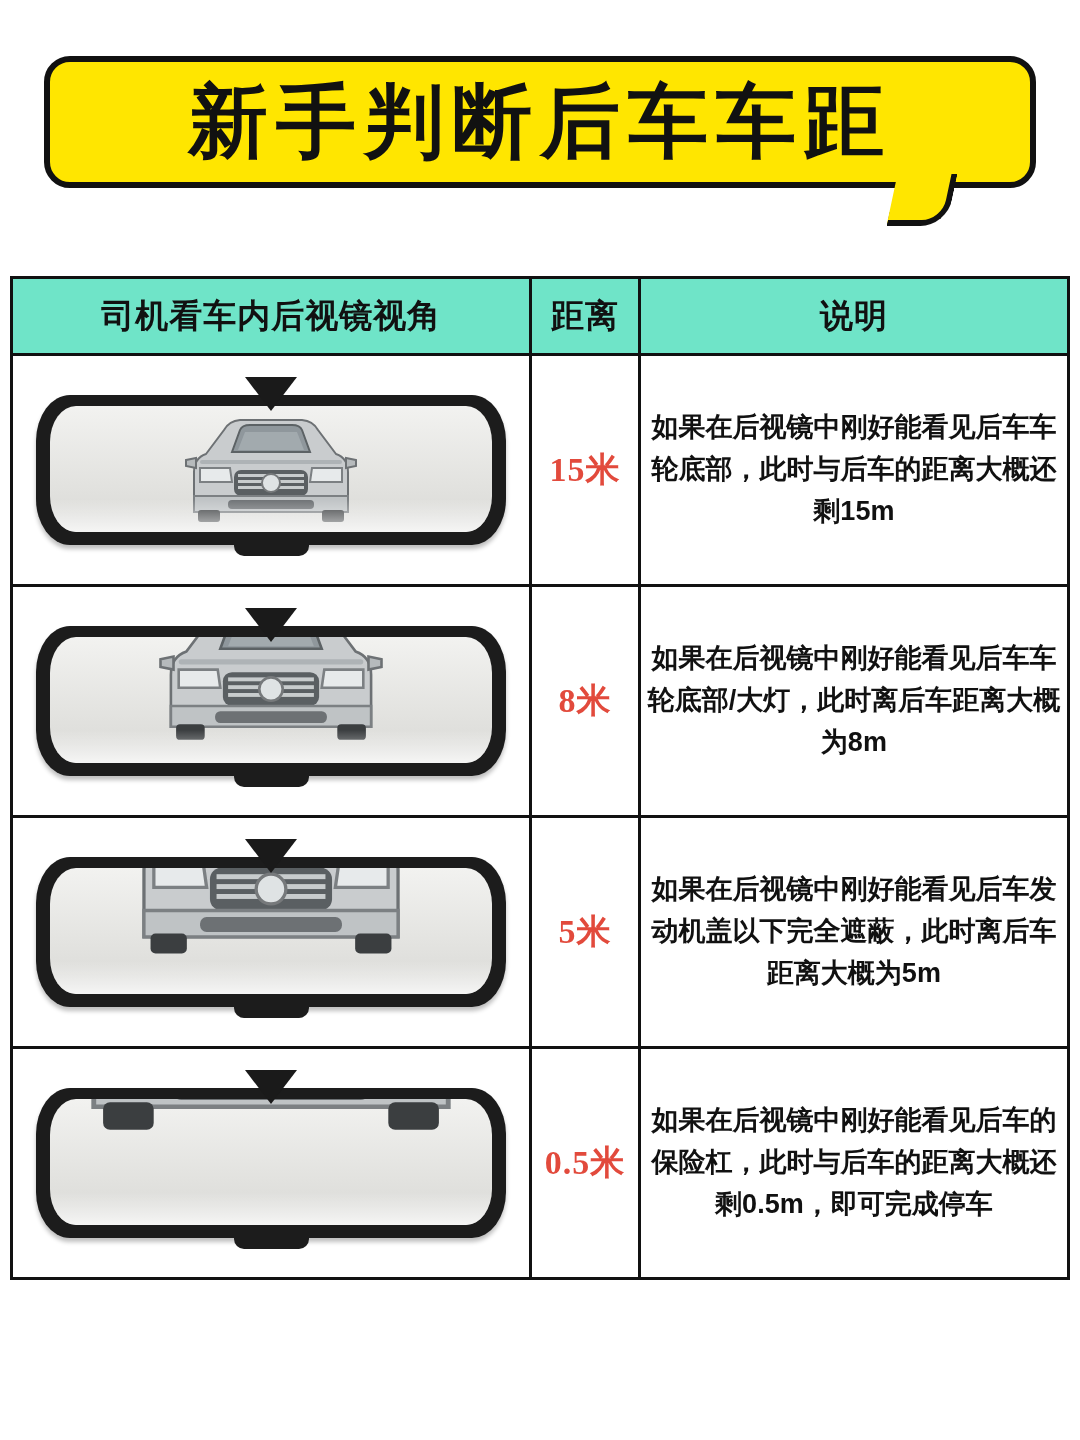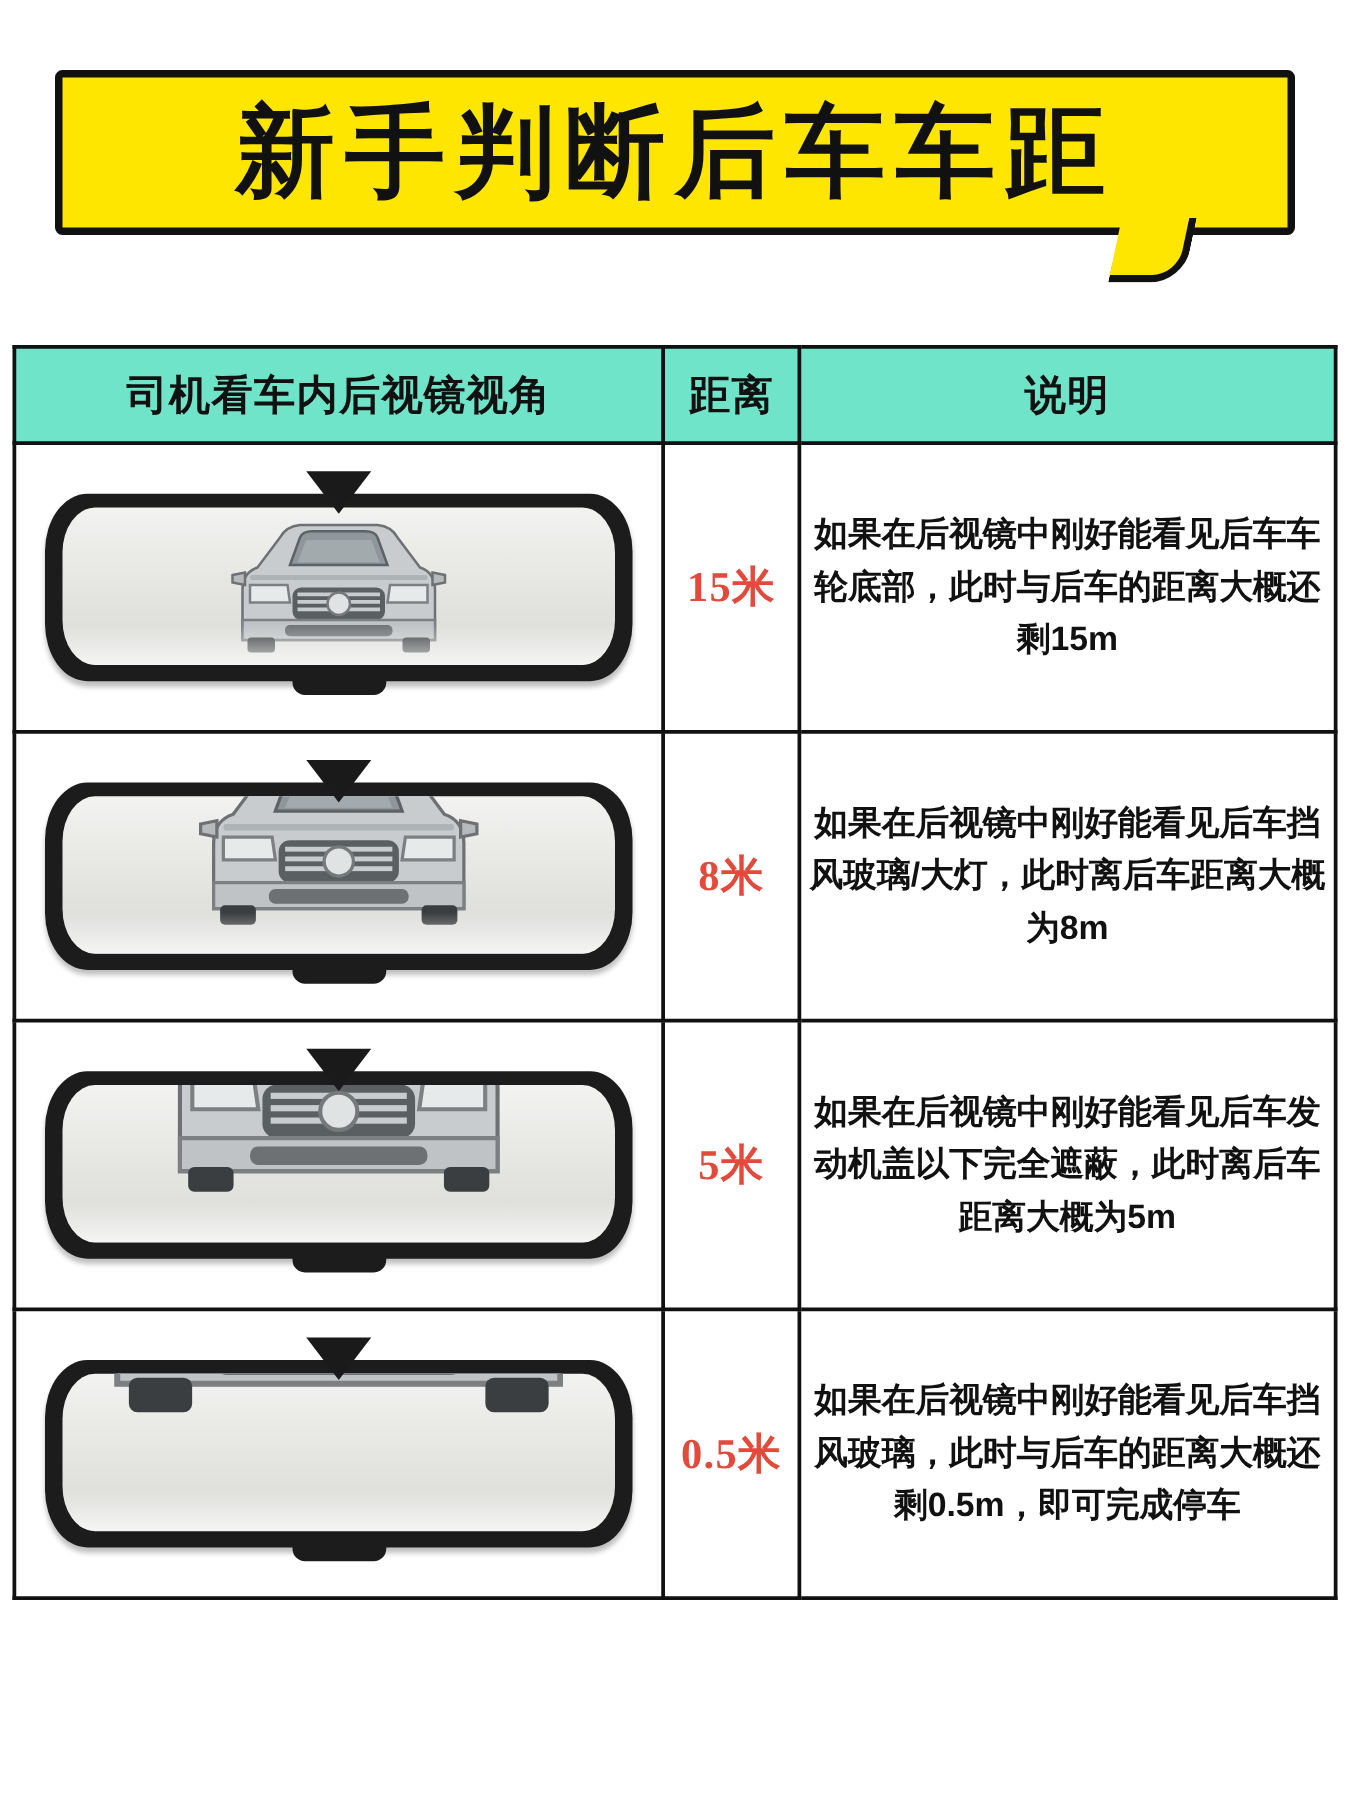--- a/index.html
+++ b/index.html
@@ -17,21 +17,21 @@
 
   
   .banner-wrap {
     position: relative;
     margin: 56px 44px 0 44px;
   }
   .banner {
     position: relative;
     background: #FFE600;
     border: 6px solid #111;
-    border-radius: 6px;
+    border-radius: 26px;
     height: 132px;
     display: flex;
     align-items: center;
     justify-content: center;
     box-sizing: border-box;
   }
   .banner-title {
     font-size: 80px;
     font-weight: bold;
     letter-spacing: 8px;
@@ -271,21 +271,21 @@
                 <path d="M180 52 L170 50 L170 60 L180 58 Z" fill="#b6babc" stroke="#6d7174" stroke-width="2"></path>
                 <rect x="22" y="102" width="22" height="12" rx="3" fill="#3b3e40"></rect>
                 <rect x="146" y="102" width="22" height="12" rx="3" fill="#3b3e40"></rect>
               </svg>
             </div>
           </div>
           <div class="bottomlip"></div>
         </div>
       </td>
       <td class="dist-cell">8米</td>
-      <td class="desc-cell">如果在后视镜中刚好能看见后车挡风玻璃/大灯，此时离后车距离大概为8m</td>
+      <td class="desc-cell">如果在后视镜中刚好能看见后车车轮底部/大灯，此时离后车距离大概为8m</td>
     </tr>
 
     <tr>
       <td class="mirror-cell">
         <div class="mirror">
           <div class="stem"></div>
           <div class="shell"></div>
           <div class="glass">
             <div class="car" id="car2" style="transform: translateX(-50%) scale(1.65); bottom: 34px;">
               <svg width="190" height="118" viewBox="0 0 190 118">
@@ -341,19 +341,19 @@
                 <path d="M180 52 L170 50 L170 60 L180 58 Z" fill="#b6babc" stroke="#6d7174" stroke-width="2"></path>
                 <rect x="22" y="102" width="22" height="12" rx="3" fill="#3b3e40"></rect>
                 <rect x="146" y="102" width="22" height="12" rx="3" fill="#3b3e40"></rect>
               </svg>
             </div>
           </div>
           <div class="bottomlip"></div>
         </div>
       </td>
       <td class="dist-cell small">0.5米</td>
-      <td class="desc-cell">如果在后视镜中刚好能看见后车挡风玻璃，此时与后车的距离大概还剩0.5m，即可完成停车</td>
+      <td class="desc-cell">如果在后视镜中刚好能看见后车的保险杠，此时与后车的距离大概还剩0.5m，即可完成停车</td>
     </tr>
 
   </tbody>
 </table>
 
 <div class="spacer"></div>
 
 </body></html>

